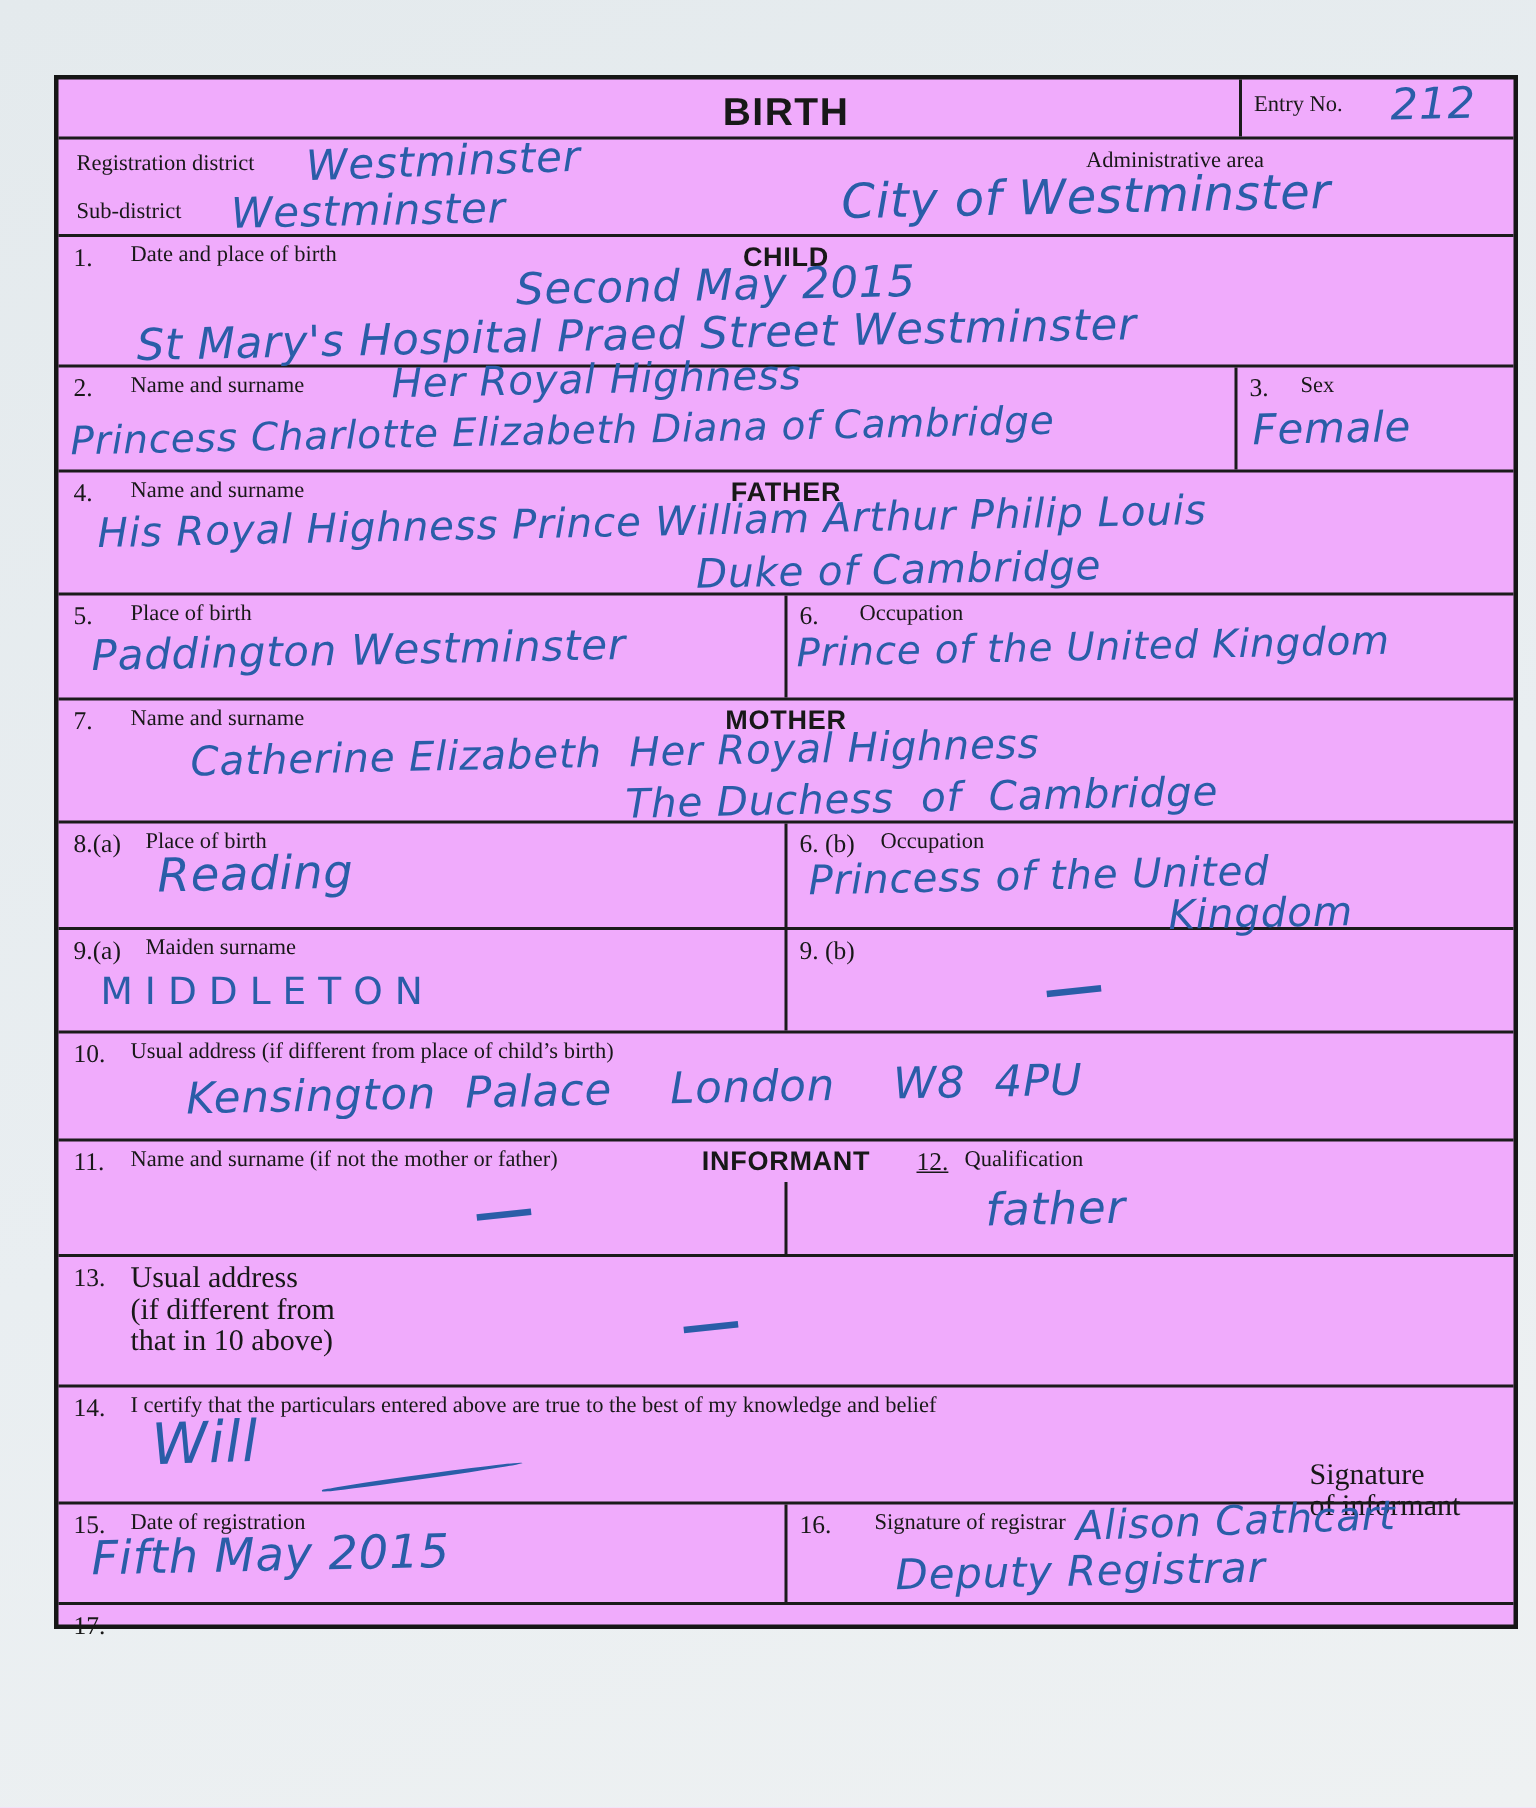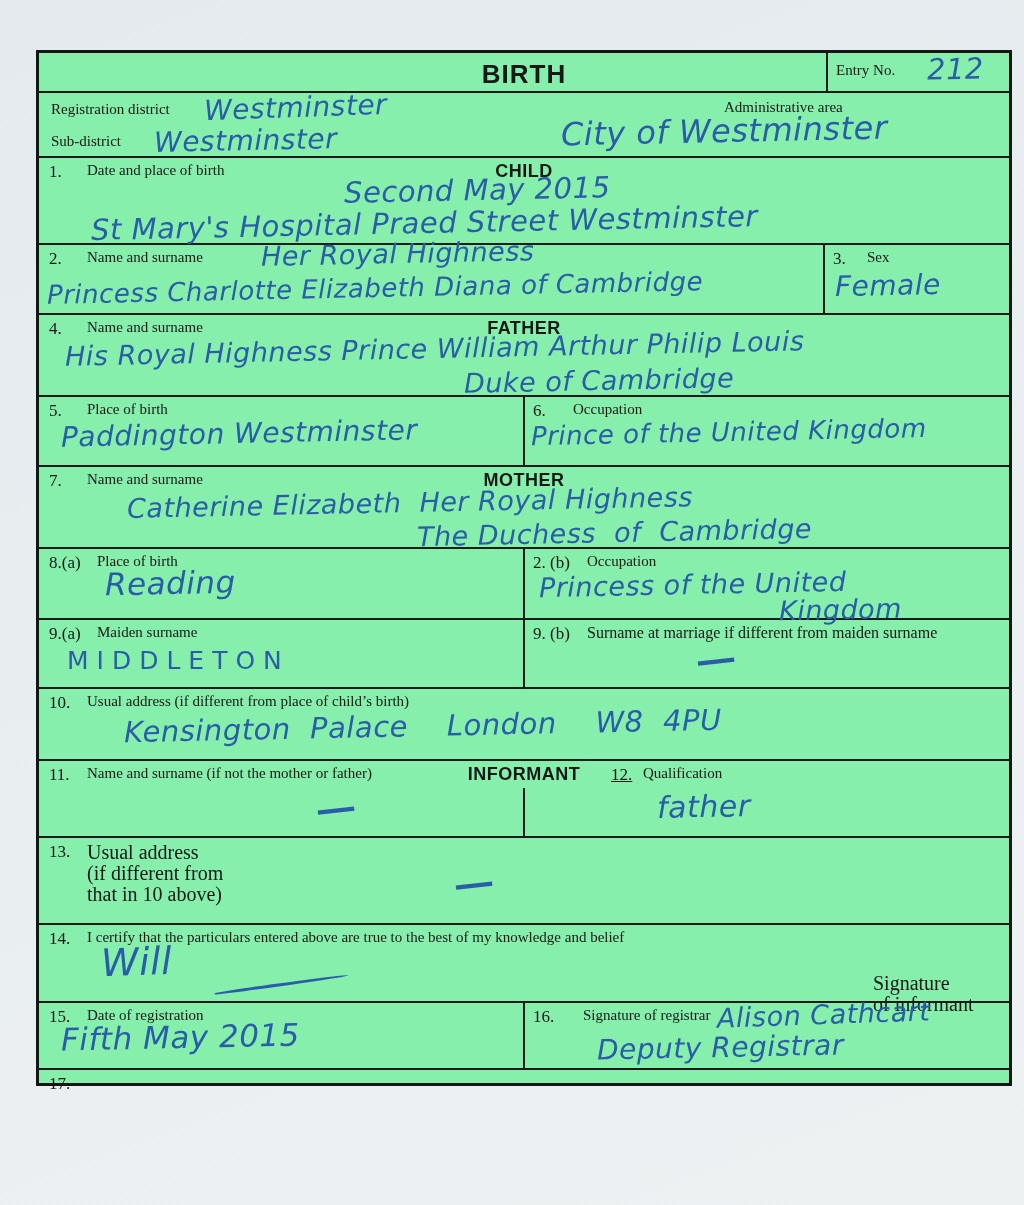--- a/index.html
+++ b/index.html
@@ -9,21 +9,21 @@
     background: linear-gradient(160deg, #e4eaed 0%, #e9eef1 55%, #eef1f2 100%);
     position: relative;
     overflow: hidden;
     color: #181818;
   }
   .form {
     position: absolute;
     left: 36px; top: 50px;
     width: 976px; height: 1036px;
     border: 3px solid #161616;
-    background: #86efac;
+    background: #f0abfc;
     display: flex;
     flex-direction: column;
   }
   .row {
     position: relative;
     border-bottom: 2px solid #1b1b1b;
     flex: 0 0 auto;
     overflow: visible;
   }
   .row:last-child { border-bottom: none; }
@@ -137,33 +137,32 @@
     <span class="sec">MOTHER</span>
     <span class="hw r-neg1" style="left:88px; top:22px; font-size:27px;">Catherine Elizabeth  Her Royal Highness</span>
     <span class="hw r-neg1" style="left:378px; top:52px; font-size:27px;">The Duchess  of  Cambridge</span>
   </div>
 
   <div class="row" style="height:71px;">
     <div class="vline" style="left:484px;"></div>
     <span class="num">8.(a)</span>
     <span class="lbl" style="left:58px;">Place of birth</span>
     <span class="hw r-neg1" style="left:66px; top:18px; font-size:31px;">Reading</span>
-    <span class="num" style="left:494px;">2. (b)</span>
+    <span class="num" style="left:494px;">6. (b)</span>
     <span class="lbl" style="left:548px;">Occupation</span>
     <span class="hw r-neg1" style="left:500px; top:22px; font-size:27px;">Princess of the United</span>
     <span class="hw r-neg1" style="left:740px; top:47px; font-size:27px;">Kingdom</span>
   </div>
 
   <div class="row" style="height:69px;">
     <div class="vline" style="left:484px;"></div>
     <span class="num">9.(a)</span>
     <span class="lbl" style="left:58px;">Maiden surname</span>
     <span class="hw caps" style="left:28px; top:28px; font-size:25px;">MIDDLETON</span>
     <span class="num" style="left:494px;">9. (b)</span>
-    <span class="lbl" style="left:548px; font-size:16px;">Surname at marriage if different from maiden surname</span>
     <span class="hw dash" style="left:660px; top:22px;">—</span>
   </div>
 
   <div class="row" style="height:72px;">
     <span class="num">10.</span>
     <span class="lbl" style="left:48px;">Usual address (if different from place of child’s birth)</span>
     <span class="hw r-neg1" style="left:85px; top:22px; font-size:29px;">Kensington  Palace    London    W8  4PU</span>
   </div>
 
   <div class="row" style="height:77px;padding-left:18px;">

